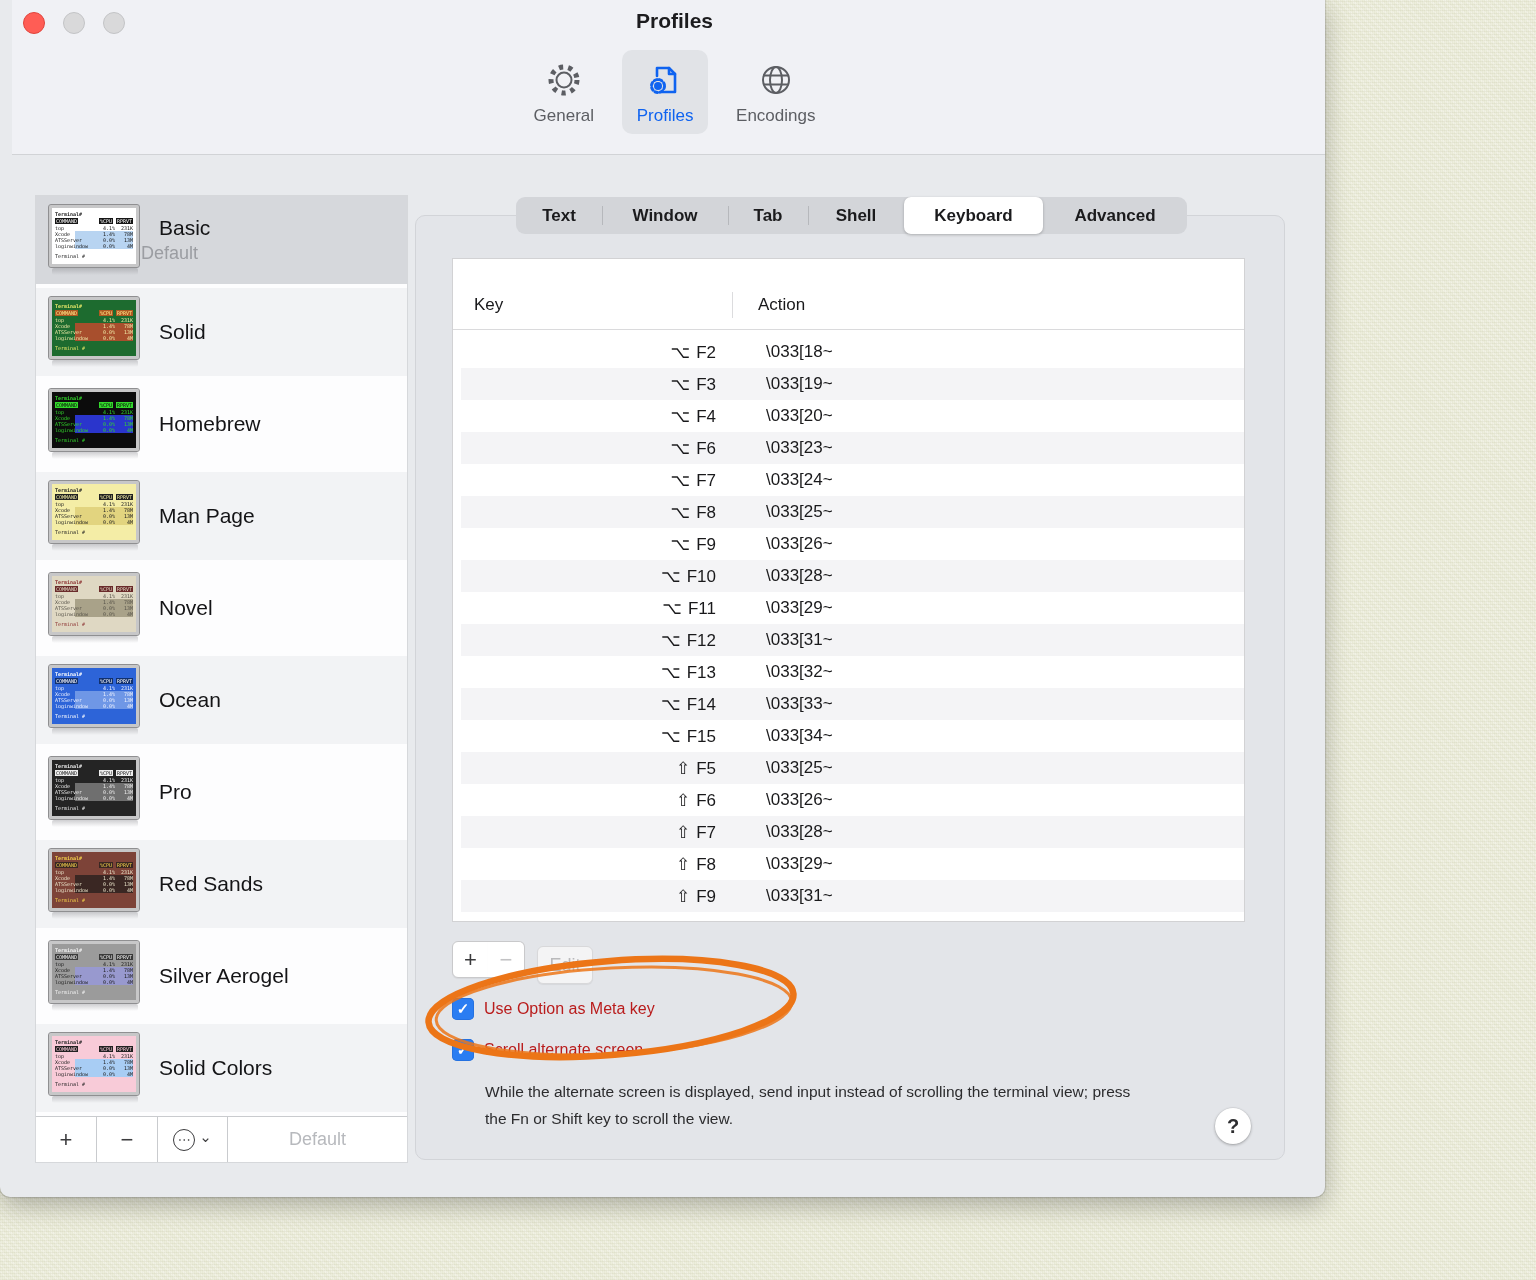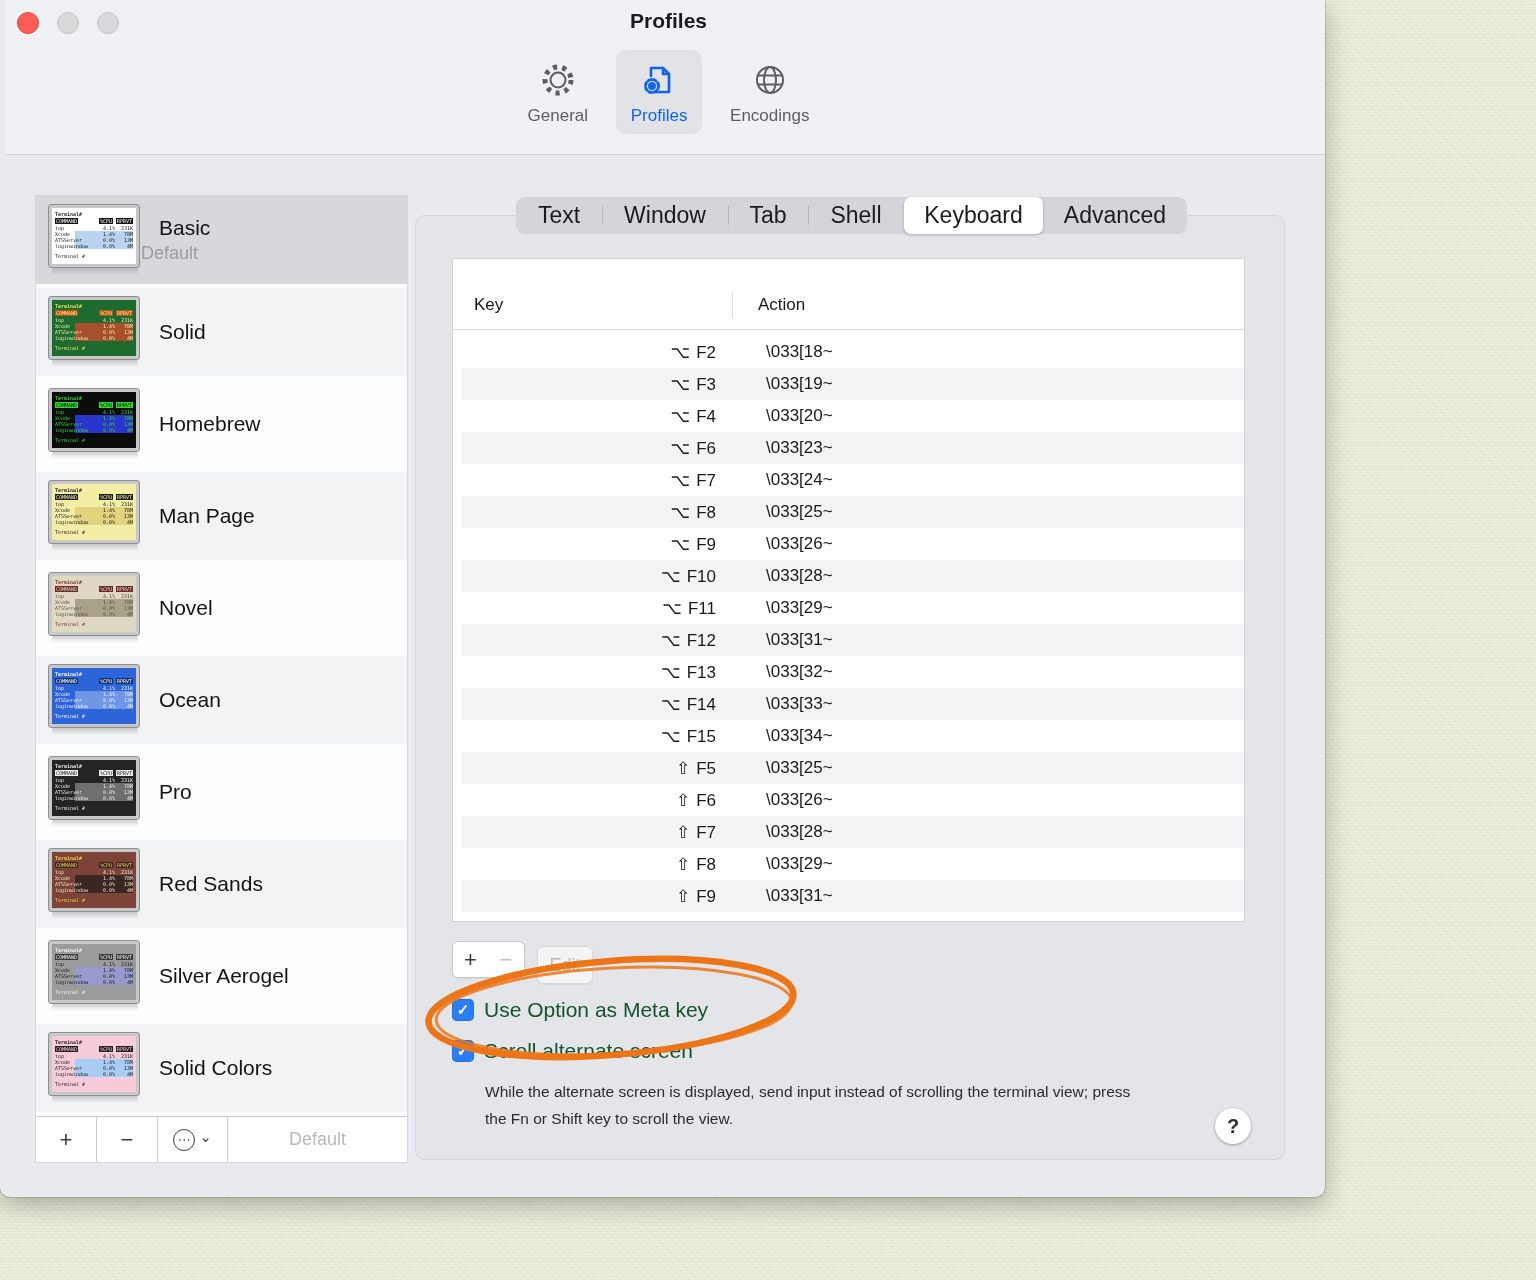--- a/index.html
+++ b/index.html
@@ -16,21 +16,21 @@
 
   
   .window {
     position:absolute; left:0; top:0; width:1325px; height:1197px;
     background:#e8eaed; border-radius:0 0 10px 10px;
     box-shadow:0 8px 26px rgba(0,0,0,.28), 0 0 0 1px rgba(0,0,0,.12);
     overflow:hidden;
   }
 
   
-  .toolbar { position:absolute; left:6px; top:0; width:100%; height:155px;
+  .toolbar { position:absolute; left:12px; top:0; width:100%; height:155px;
     background:#f0f1f5; border-bottom:1px solid #d1d3d6; }
   .traffic { position:absolute; top:12px; left:11px; display:flex; gap:18px; }
   .tl { width:22px; height:22px; border-radius:50%; }
   .tl.red { background:#ff5d55; border:1px solid #e0443c; }
   .tl.dim { background:#d9d9da; border:1px solid #c3c4c6; }
   .win-title { position:absolute; top:9px; left:0; width:100%; text-align:center;
     font-size:21px; font-weight:bold; color:#1c1c1e; }
   .tabstrip { position:absolute; top:50px; left:0; width:100%;
     display:flex; justify-content:center; align-items:flex-start; gap:14px; }
   .tb-item { display:flex; flex-direction:column; align-items:center; gap:6px;
@@ -81,22 +81,22 @@
   .more-circle { width:22px; height:22px; border:1.6px solid #3c3c3e; border-radius:50%;
     display:flex; align-items:center; justify-content:center; font-size:13px; line-height:1; }
   .more-chev { font-size:15px; margin-top:-6px; color:#3c3c3e; }
 
   
   .panel { position:absolute; left:415px; top:215px; width:870px; height:945px;
     background:#e3e5e9; border:1px solid #d2d4d8; border-radius:10px; }
 
   .segctl { position:absolute; left:516px; top:197px; width:671px; height:37px;
     background:#d3d5d9; border-radius:9px; display:flex; align-items:stretch; z-index:3; }
-  .seg { display:flex; align-items:center; justify-content:center; font-size:23px; color:#1b1b1d;
-    position:relative; cursor:default; }
+  .seg { display:flex; align-items:center; justify-content:center; font-size:17px; color:#1b1b1d;
+    position:relative; cursor:default;font-weight:bold; }
   .seg:not(.selected):not(:first-child)::before { content:""; position:absolute; left:0; top:9px;
     width:1px; height:19px; background:#b6b8bc; }
   .seg.selected::before, .seg.selected + .seg::before { display:none; }
   .seg.selected { background:#ffffff; border-radius:7px; box-shadow:0 1px 3px rgba(0,0,0,.25); }
 
   
   .ktable { position:absolute; left:452px; top:258px; width:793px; height:664px;
     background:#fff; border:1px solid #d2d2d4; }
   .kt-head { height:50px; border-bottom:1px solid #dadadc; position:relative;
     display:flex; align-items:center;margin-top:21px; }
@@ -119,21 +119,21 @@
   .btn-edit { left:537px; top:946px; width:56px; height:38px; background:#f4f4f5;
     color:#b9b9bb; font-size:18px; border-color:#d8d8da; }
 
   
   .chk-row { position:absolute; left:452px; display:flex; align-items:center; gap:10px; }
   .chk-row.r1 { top:998px; }
   .chk-row.r2 { top:1039px; }
   .chk { width:22px; height:22px; border-radius:5px; background:#2a7df2;
     display:flex; align-items:center; justify-content:center;
     color:#fff; font-size:15px; font-weight:bold; box-shadow:inset 0 0 0 .5px #1e66cf; }
-  .chk-label { font-size:21px; color:#14532d; }
+  .chk-label { font-size:16px; color:#b91c1c; }
 
   .helper { position:absolute; left:485px; top:1078px; width:660px;
     font-size:15.5px; line-height:1.75; color:#2c2c2e; }
 
   .help-btn { position:absolute; left:1215px; top:1108px; width:36px; height:36px; border-radius:50%;
     background:#fff; box-shadow:0 1px 3px rgba(0,0,0,.3), 0 0 0 .5px rgba(0,0,0,.08);
     display:flex; align-items:center; justify-content:center;
     font-size:20px; font-weight:bold; color:#2e2e30; }
 
   

